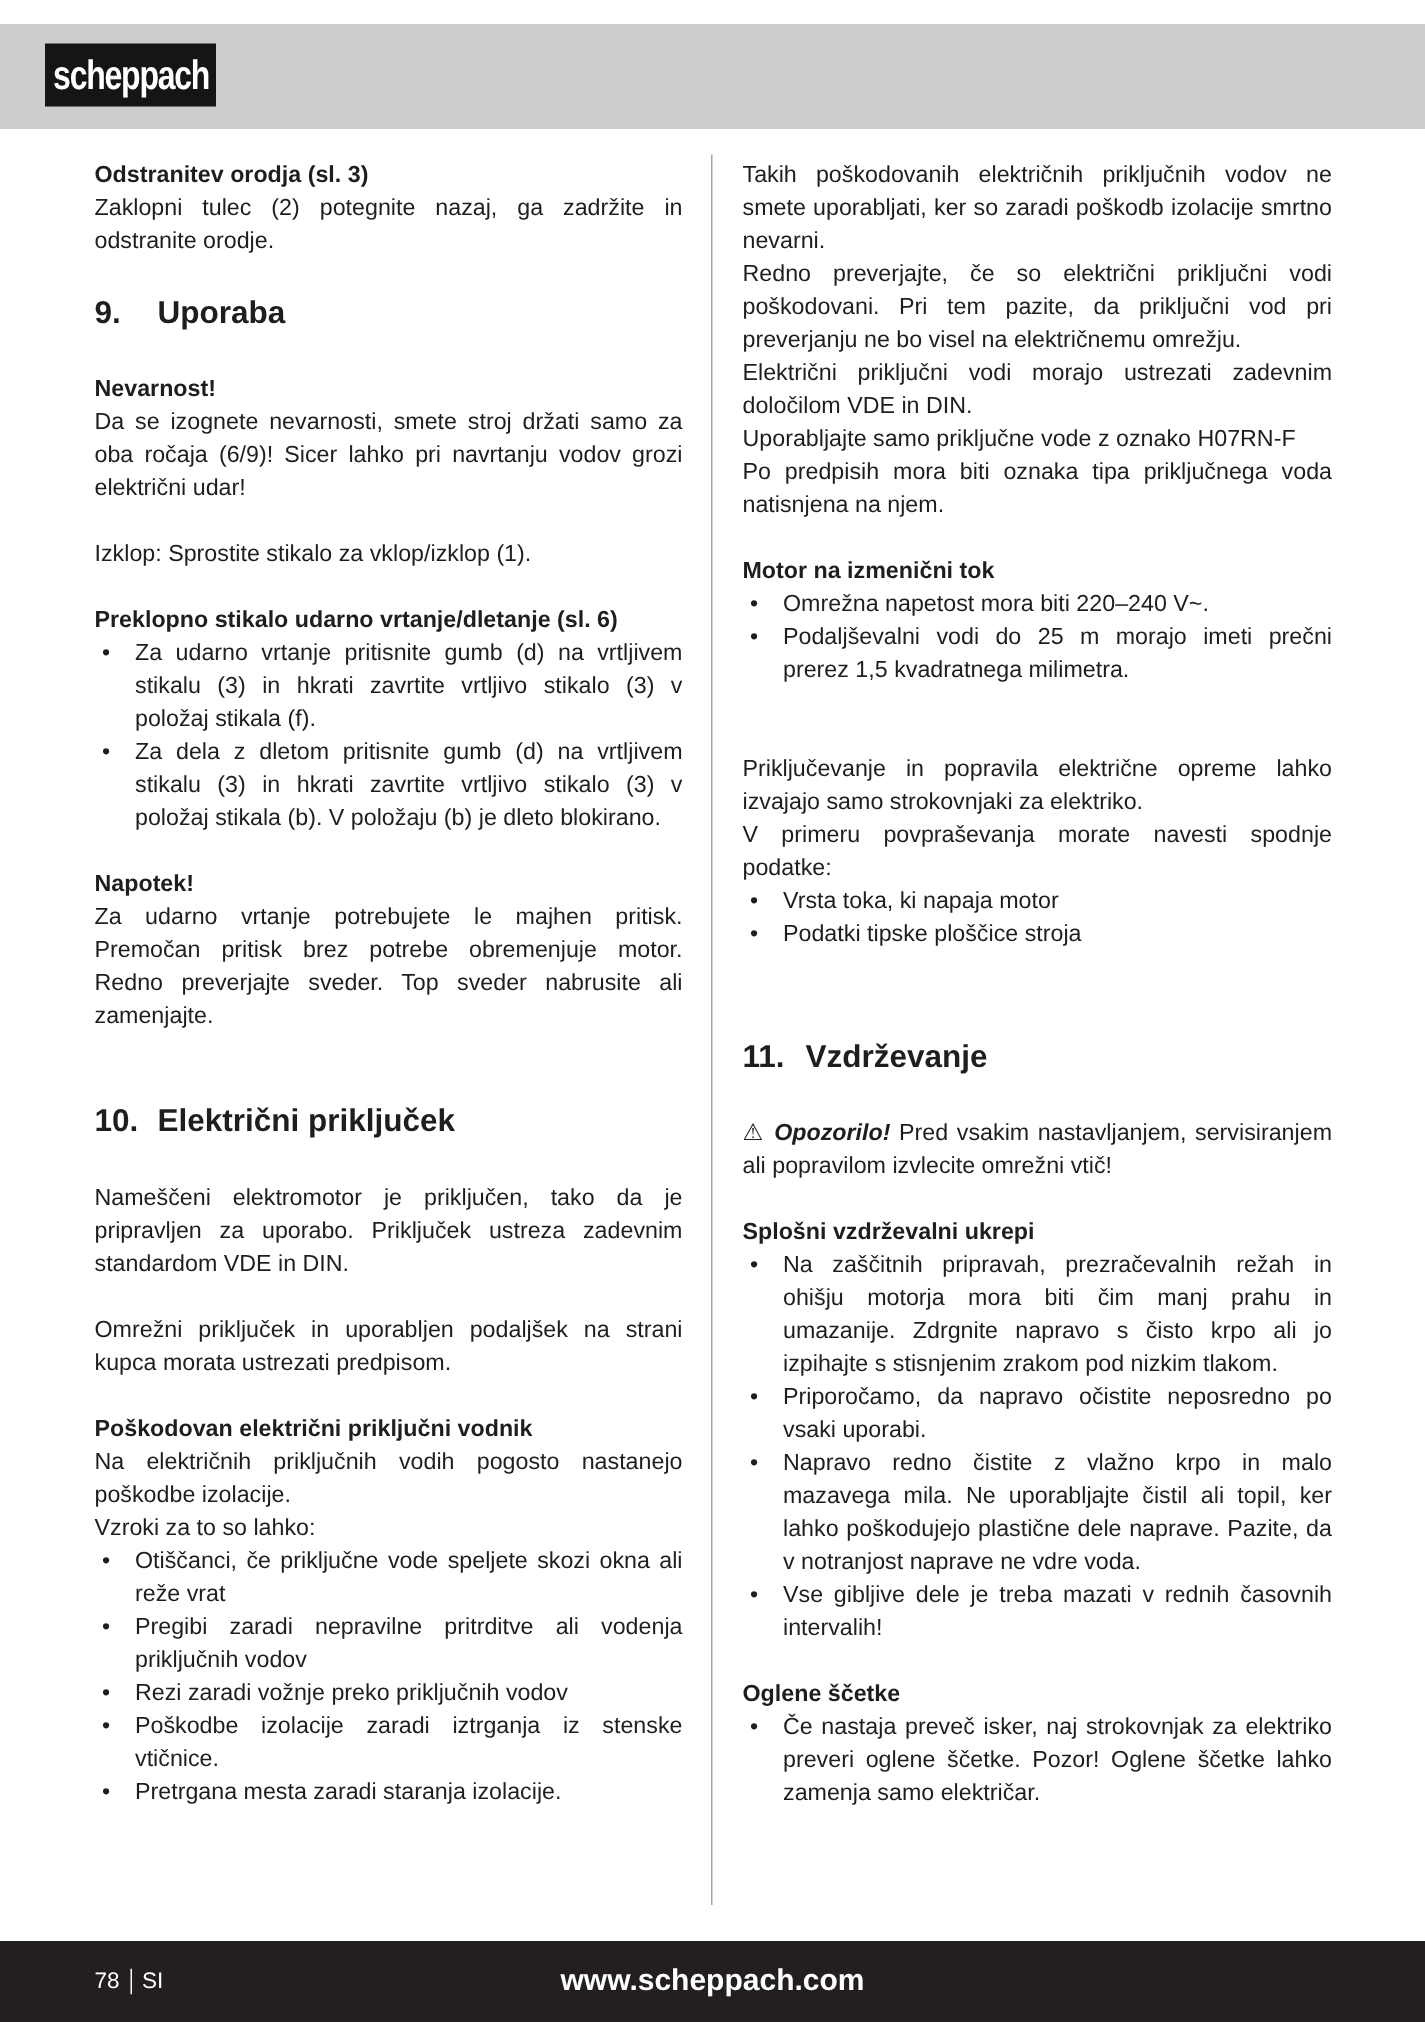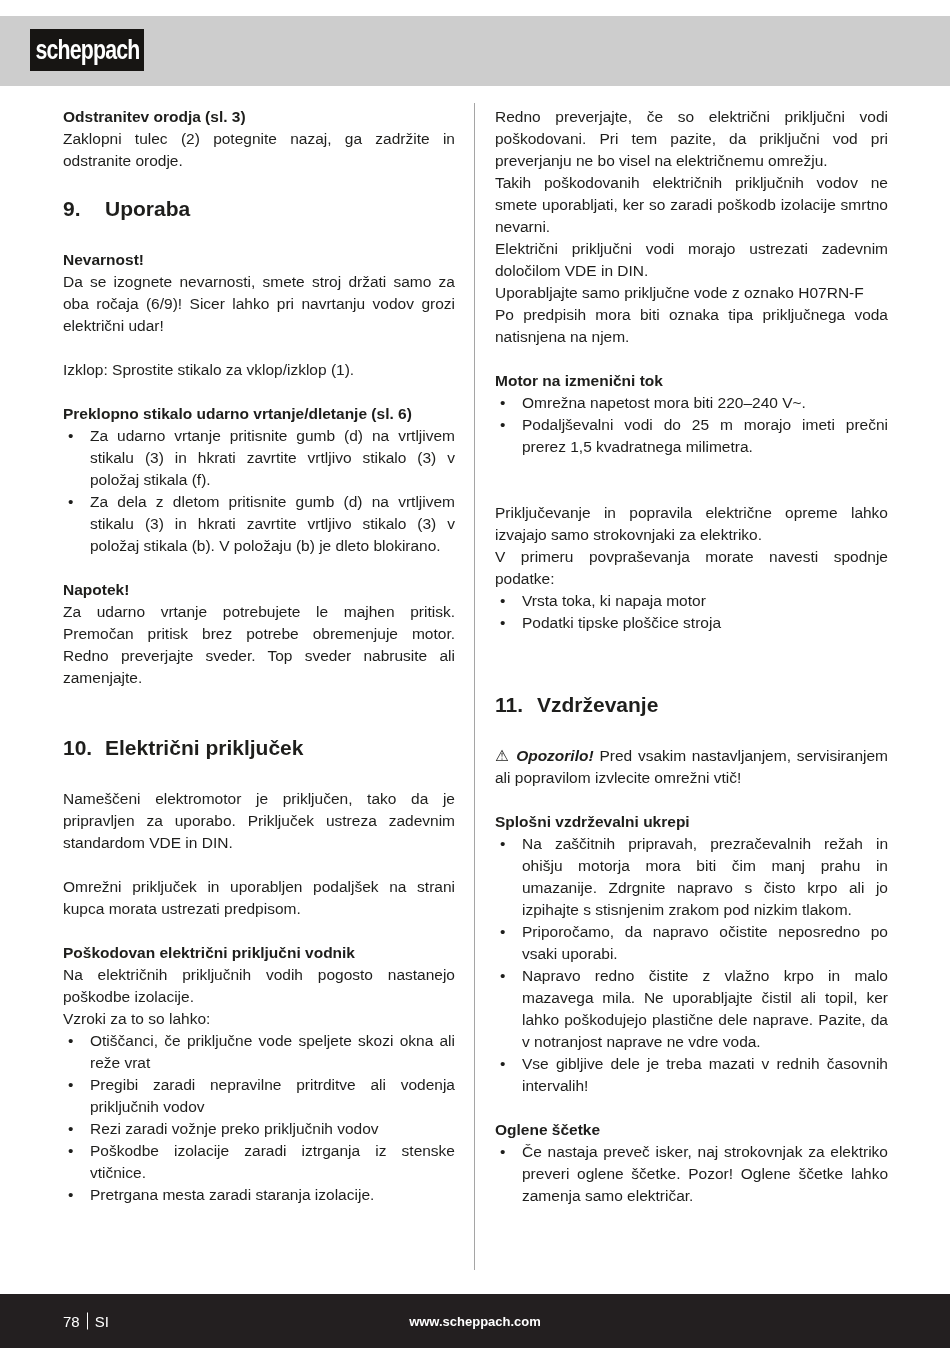--- a/index.html
+++ b/index.html
@@ -56,21 +56,21 @@
 
   
   .footer { position: absolute; left: 0; bottom: 0; width: 100%; height: 54px; background: #231f20; color: #fff; }
   .footer .pageinfo {
     position: absolute; left: 63px; top: 50%; transform: translateY(-50%);
     display: flex; align-items: center; gap: 7px; font-size: 15px;
   }
   .footer .sep { display: inline-block; width: 1px; height: 17px; background: #ffffff; }
   .footer .site {
     position: absolute; left: 0; width: 100%; top: 50%; transform: translateY(-50%);
-    text-align: center; font-weight: bold; font-size: 13px;
+    text-align: center; font-weight: bold; font-size: 20px;
   }
 </style>
 </head>
 <body>
 
 <div class="page">
 
   <div class="header">
     <div class="logo">
       <span>scheppach</span>
@@ -149,22 +149,22 @@
       <div class="bullet">
         <span class="dot">•</span>
         <span class="bullet-text">Pretrgana mesta zaradi staranja izolacije.</span>
       </div>
     </div>
 
   </div>
 
   <div class="col col-right">
 
+    <div class="para">Takih poškodovanih električnih priključnih vodov ne smete uporabljati, ker so zaradi poškodb izolacije smrtno nevarni.</div>
     <div class="para">Redno preverjajte, če so električni priključni vodi poškodovani. Pri tem pazite, da priključni vod pri preverjanju ne bo visel na električnemu omrežju.</div>
-    <div class="para">Takih poškodovanih električnih priključnih vodov ne smete uporabljati, ker so zaradi poškodb izolacije smrtno nevarni.</div>
     <div class="para">Električni priključni vodi morajo ustrezati zadevnim določilom VDE in DIN.</div>
     <div class="para">Uporabljajte samo priključne vode z oznako H07RN-F</div>
     <div class="para">Po predpisih mora biti oznaka tipa priključnega voda natisnjena na njem.</div>
 
     <div class="spacer"></div>
     <div class="subheading">Motor na izmenični tok</div>
     <div class="bullets">
       <div class="bullet">
         <span class="dot">•</span>
         <span class="bullet-text">Omrežna napetost mora biti 220–240 V~.</span>

